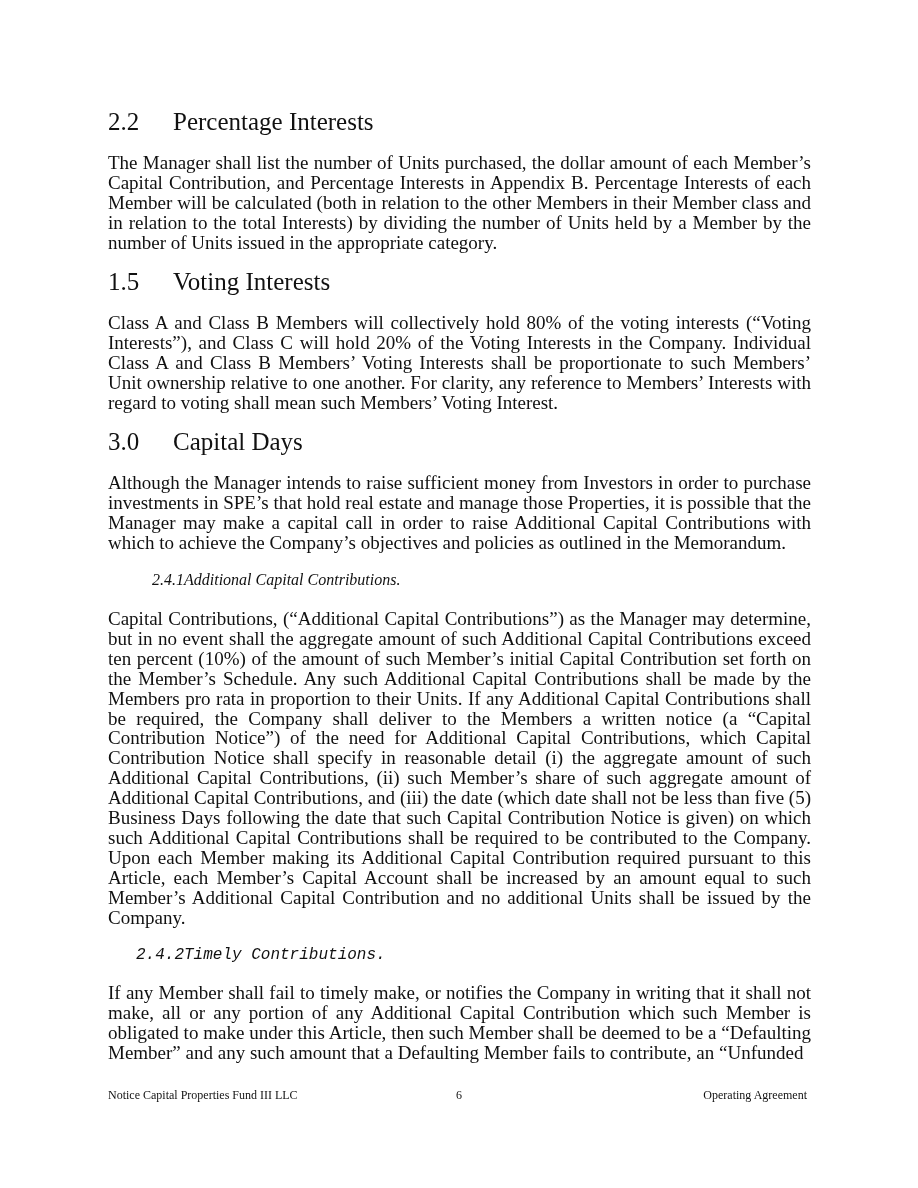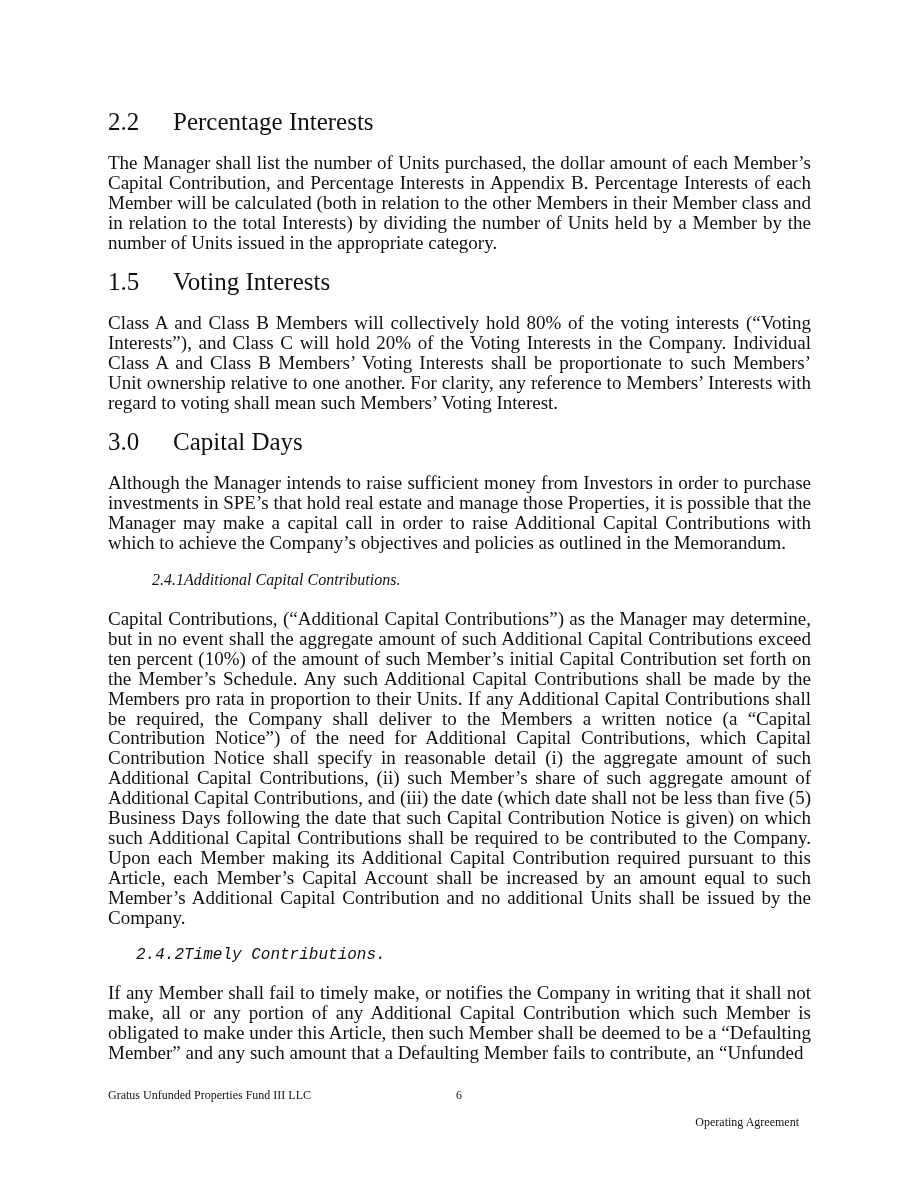--- a/index.html
+++ b/index.html
@@ -61,21 +61,21 @@
       top: 1087px;
       left: 108px;
       width: 703px;
       height: 16px;
       font-size: 12px;
       line-height: 16px;
       color: #111;
     }
     .footer .left { position: absolute; left: 0; }
     .footer .center { position: absolute; left: 348px; }
-    .footer .right { position: absolute; right: 12px; margin-top: 27px; }
+    .footer .right { position: absolute; right: 4px; }
   </style>
 </head>
 <body>
 
 <div class="page">
 
   <div class="section-heading" style="top:110px;">
     <span class="num">2.2</span><span>Percentage Interests</span>
   </div>
   <div class="para" style="top:153px;">The Manager shall list the number of Units purchased, the dollar amount of each Member’s Capital Contribution, and Percentage Interests in Appendix B. Percentage Interests of each Member will be calculated (both in relation to the other Members in their Member class and in relation to the total Interests) by dividing the number of Units held by a Member by the number of Units issued in the appropriate category.</div>
@@ -96,16 +96,16 @@
   <div class="para" style="top:609px;">Capital Contributions, (“Additional Capital Contributions”) as the Manager may determine, but in no event shall the aggregate amount of such Additional Capital Contributions exceed ten percent (10%) of the amount of such Member’s initial Capital Contribution set forth on the Member’s Schedule. Any such Additional Capital Contributions shall be made by the Members pro rata in proportion to their Units. If any Additional Capital Contributions shall be required, the Company shall deliver to the Members a written notice (a “Capital Contribution Notice”) of the need for Additional Capital Contributions, which Capital Contribution Notice shall specify in reasonable detail (i) the aggregate amount of such Additional Capital Contributions, (ii) such Member’s share of such aggregate amount of Additional Capital Contributions, and (iii) the date (which date shall not be less than five (5) Business Days following the date that such Capital Contribution Notice is given) on which such Additional Capital Contributions shall be required to be contributed to the Company. Upon each Member making its Additional Capital Contribution required pursuant to this Article, each Member’s Capital Account shall be increased by an amount equal to such Member’s Additional Capital Contribution and no additional Units shall be issued by the Company.</div>
 
   <div class="sub-heading" style="top:945px;font-family:Liberation Mono, monospace;">
     <span class="num">2.4.2</span><span>Timely Contributions.</span>
   </div>
   <div class="para" style="top:983px;">If any Member shall fail to timely make, or notifies the Company in writing that it shall not make, all or any portion of any Additional Capital Contribution which such Member is obligated to make under this Article, then such Member shall be deemed to be a “Defaulting Member” and any such amount that a Defaulting Member fails to contribute, an “Unfunded</div>
 
 </div>
 
 <div class="footer">
-  <span class="left">Gratus Unfunded Properties Fund III LLC</span>
+  <span class="left">Notice Capital Properties Fund III LLC</span>
   <span class="center">6</span>
   <span class="right">Operating Agreement</span>
 </div>
 
 </body></html>

